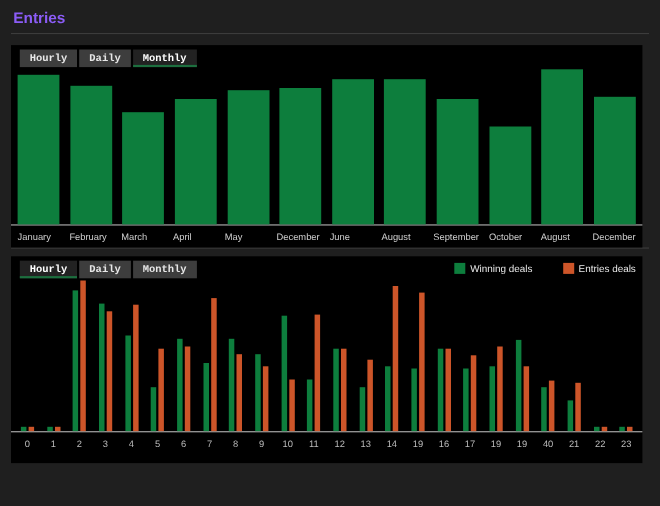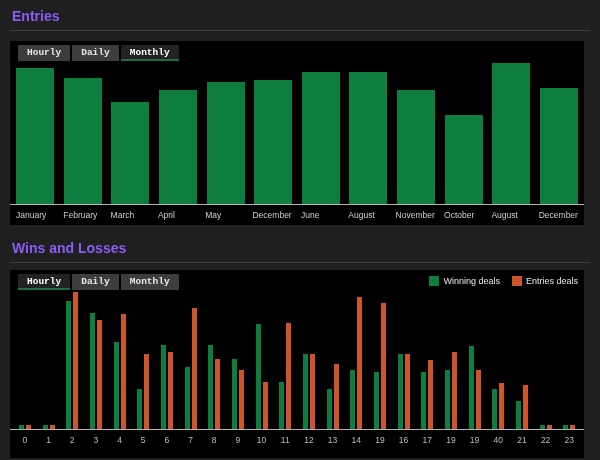--- a/index.html
+++ b/index.html
@@ -30,21 +30,21 @@
   .tbtn {
     border:none; border-bottom:2px solid transparent;
     background:#3d3d3d; color:#e8e8e8;
     font-family:Liberation Mono, monospace;
     font-size:9.5px; font-weight:700;
     padding:2px 9px 1px 9px; height:16px; margin-right:2px;
     cursor:pointer; line-height:11px;
   }
   .tbtn.selected { background:#222; color:#fff; border-bottom:2px solid #1d6f3f; }
 
-  .legend { margin-left:auto; display:flex; align-items:flex-start; gap:12px; padding-top:2px; }
+  .legend { margin-left:auto; display:flex; align-items:flex-start; gap:28px; padding-top:2px; }
   .legend-item { display:flex; align-items:center; gap:4px; cursor:pointer; }
   .legend-swatch { width:10px; height:10px; display:inline-block; }
   .legend-label { font-size:9px; color:#e8e8e8; }
 
   
   .chart { display:flex; align-items:flex-end; }
   .chart-entries { height:142px; margin-top:1px; padding:0 6px; justify-content:space-between; }
   .chart-entries .bar-group { width:38px; height:100%; display:flex; align-items:flex-end; }
   .chart-entries .bar { width:100%; }
 
@@ -119,28 +119,27 @@
       </div>
     <div class="axis-row axis-entries" id="entries-axis">
         <div class="axis-label">January</div>
         <div class="axis-label">February</div>
         <div class="axis-label">March</div>
         <div class="axis-label">April</div>
         <div class="axis-label">May</div>
         <div class="axis-label">December</div>
         <div class="axis-label">June</div>
         <div class="axis-label">August</div>
-        <div class="axis-label">November</div>
+        <div class="axis-label">September</div>
         <div class="axis-label">October</div>
         <div class="axis-label">August</div>
         <div class="axis-label">December</div>
       </div>
   </div>
 
-  <h2 class="section-title second">Wins and Losses</h2>
   <div class="divider"></div>
 
   <div class="panel panel-wins">
     <div class="toolbar-row">
       <button class="tbtn selected">Hourly</button>
       <button class="tbtn">Daily</button>
       <button class="tbtn">Monthly</button>
 
       <div class="legend">
         <div class="legend-item">

